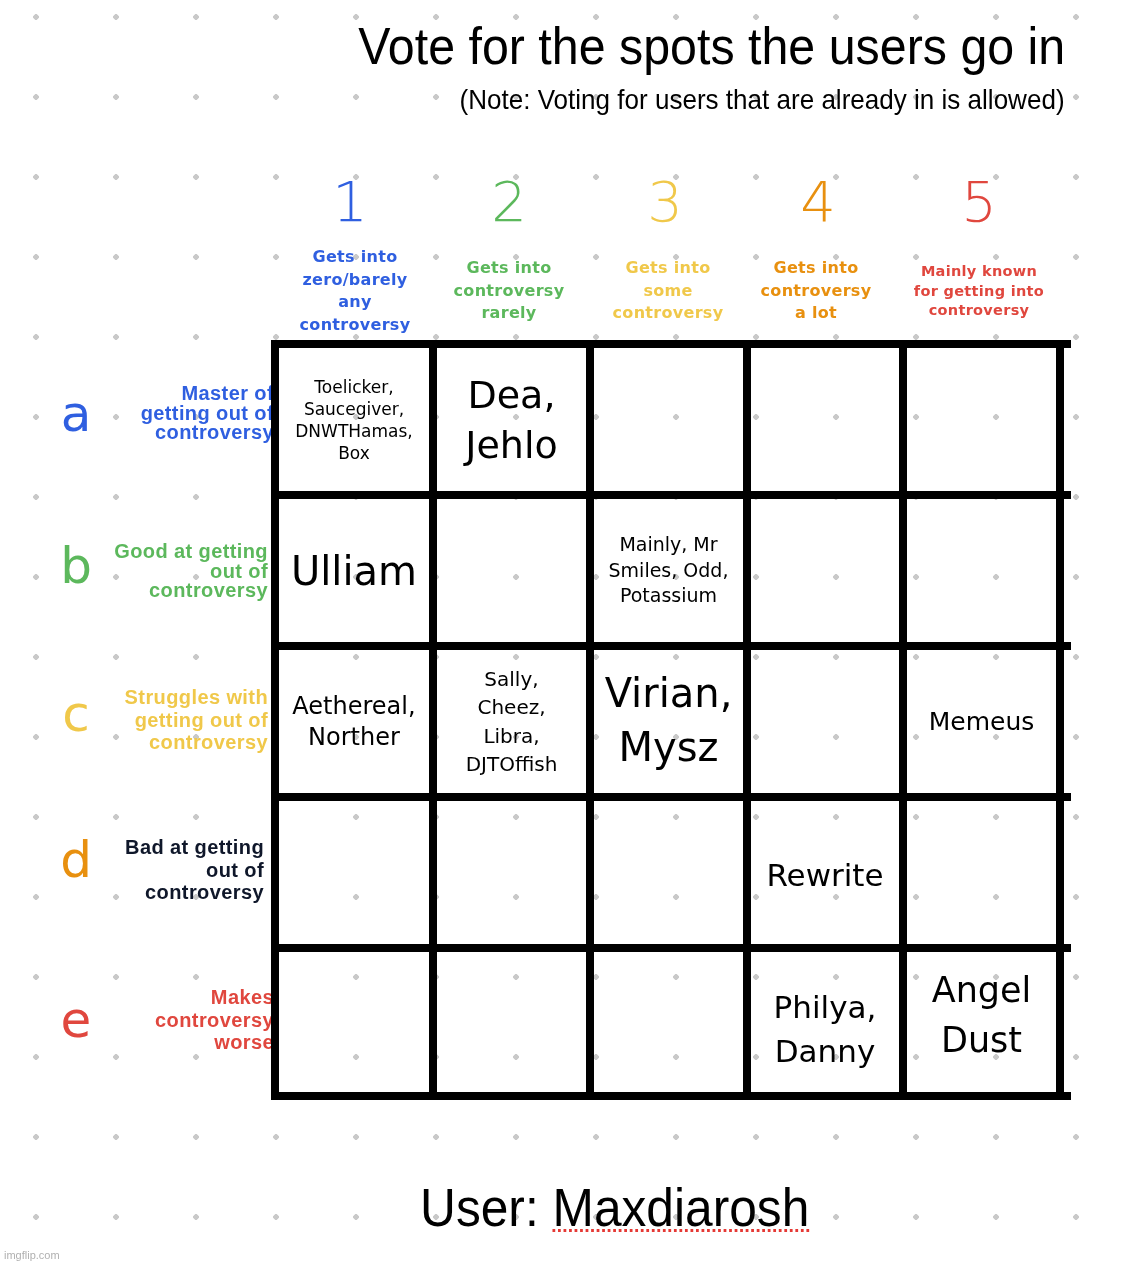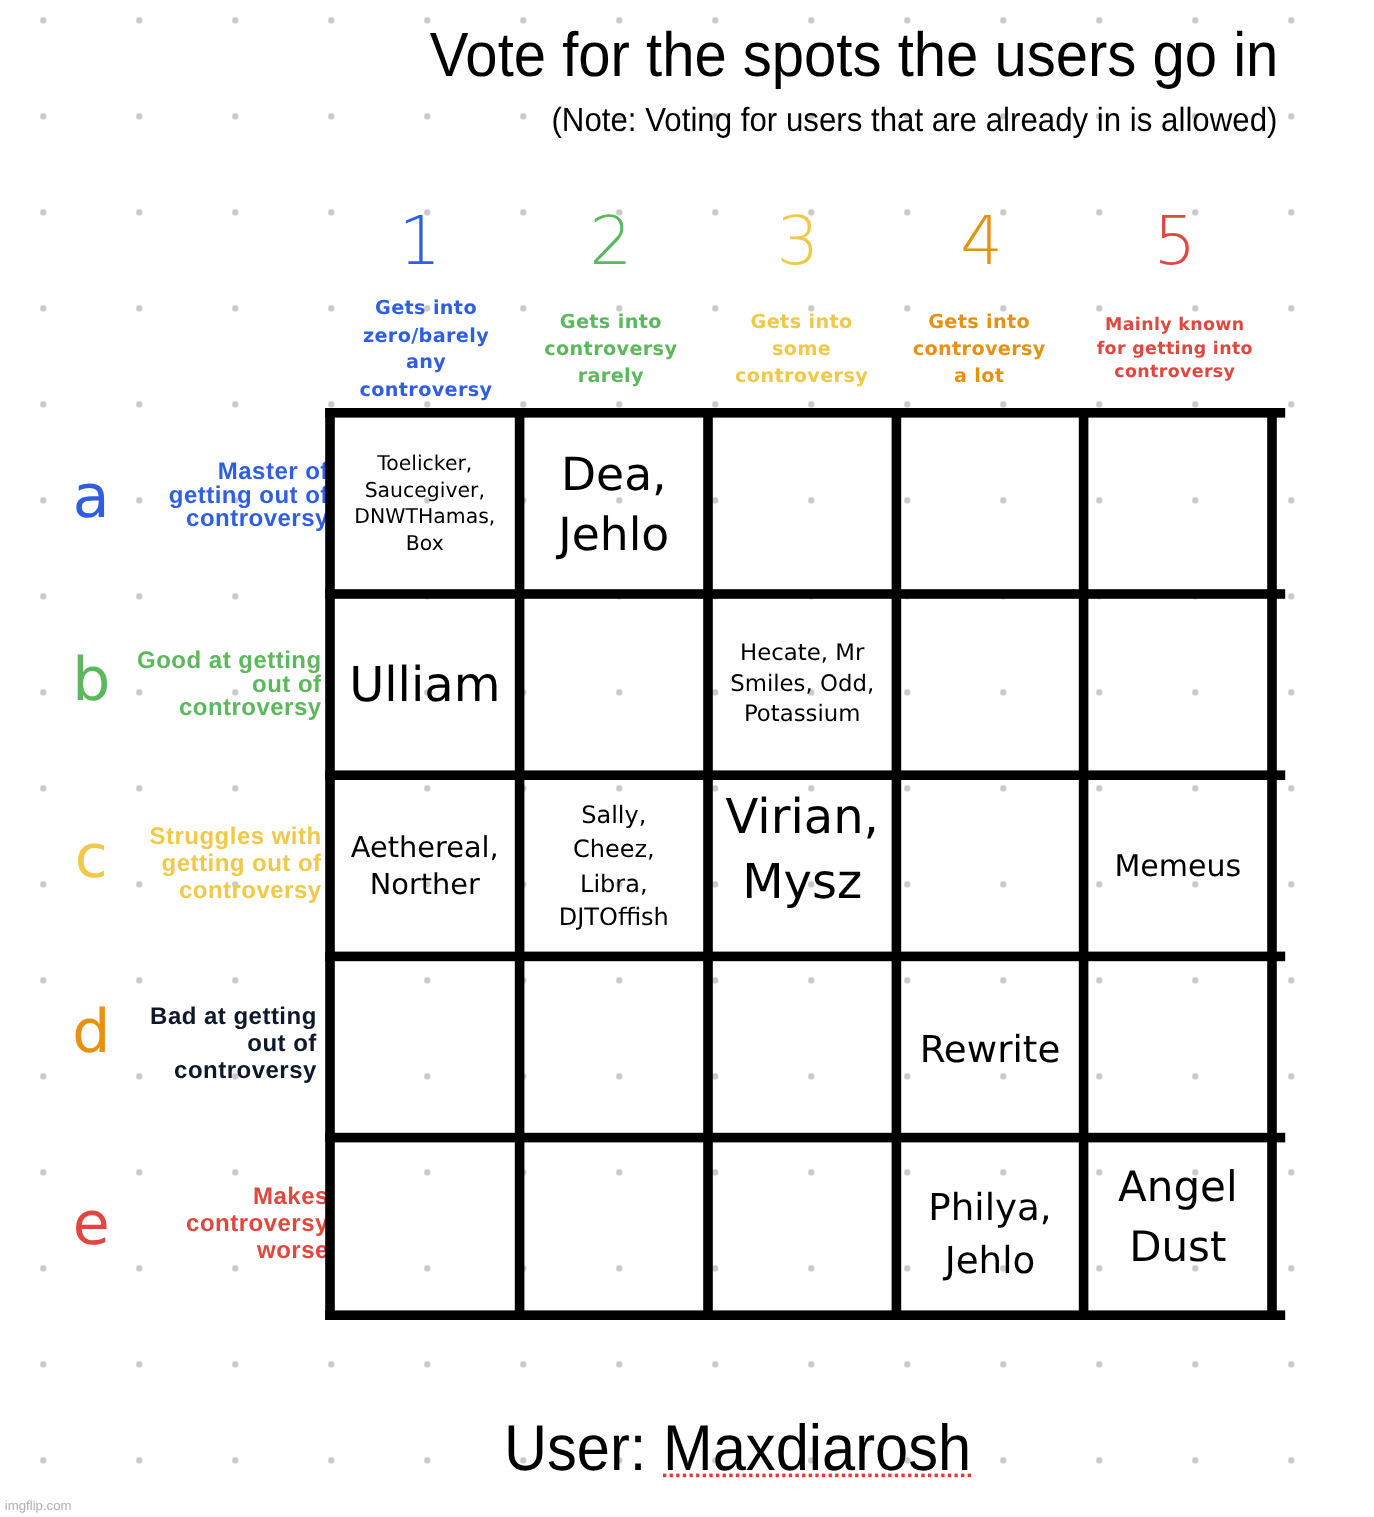--- a/index.html
+++ b/index.html
@@ -124,42 +124,42 @@
       <span></span>
     </div>
   <div class="cell" style="left:636px;top:8px;width:149px;height:143px">
       <span></span>
     </div>
 
   <div class="cell" style="left:8px;top:159px;width:150px;height:143px;font-size:40px;line-height:48px">
       <span>Ulliam</span>
     </div>
   <div class="cell" style="left:323px;top:159px;width:149px;height:143px;font-size:19px;line-height:25.5px">
-      <span>Hecate, Mr
+      <span>Mainly, Mr
 Smiles, Odd,
 Potassium</span>
     </div>
   <div class="cell" style="left:480px;top:159px;width:148px;height:143px">
       <span></span>
     </div>
   <div class="cell" style="left:636px;top:159px;width:149px;height:143px">
       <span></span>
     </div>
 
   <div class="cell" style="left:8px;top:310px;width:150px;height:143px;font-size:24px;line-height:31px">
       <span>Aethereal,
 Norther</span>
     </div>
   <div class="cell" style="left:166px;top:310px;width:149px;height:143px;font-size:20px;line-height:28.5px">
       <span>Sally,
 Cheez,
 Libra,
 DJTOffish</span>
     </div>
-  <div class="cell" style="left:323px;top:296px;width:149px;height:143px;font-size:40px;line-height:54px">
+  <div class="cell" style="left:323px;top:308px;width:149px;height:143px;font-size:40px;line-height:54px">
       <span>Virian,
 Mysz</span>
     </div>
   <div class="cell" style="left:480px;top:310px;width:148px;height:143px">
       <span></span>
     </div>
   <div class="cell" style="left:636px;top:310px;width:149px;height:143px;font-size:25px;line-height:30px">
       <span>Memeus</span>
     </div>
 
@@ -183,21 +183,21 @@
       <span></span>
     </div>
   <div class="cell" style="left:166px;top:612px;width:149px;height:140px">
       <span></span>
     </div>
   <div class="cell" style="left:323px;top:612px;width:149px;height:140px">
       <span></span>
     </div>
   <div class="cell" style="left:480px;top:612px;width:148px;height:140px;font-size:31px;line-height:44px;padding-top:14px">
       <span>Philya,
-Jehlo</span>
+Danny</span>
     </div>
   <div class="cell" style="left:636px;top:612px;width:149px;height:140px;font-size:35px;line-height:50px;padding-bottom:14px">
       <span>Angel
 Dust</span>
     </div>
 </div>
 
 <div class="abs footer-user">
   <span>User:</span>
   <span class="sp">Maxdiarosh</span>

